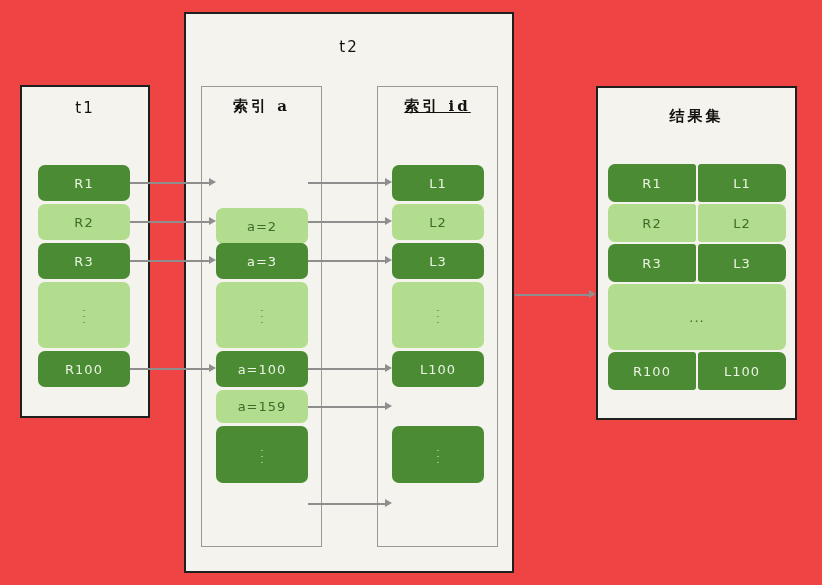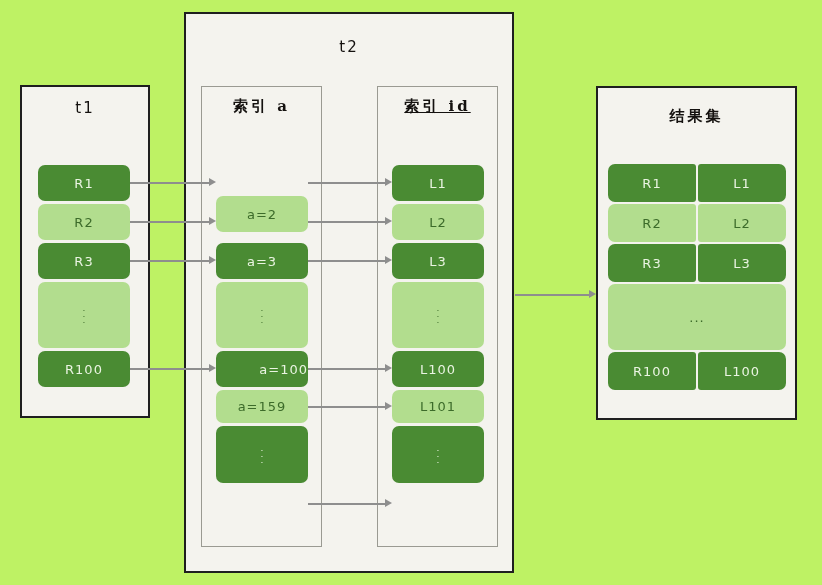--- a/index.html
+++ b/index.html
@@ -10,21 +10,21 @@
     width: 822px;
     height: 585px;
     background: #f4f3ee;
     font-family: "DejaVu Sans", sans-serif;
     overflow: hidden;
   }
   #canvas {
     position: relative;
     width: 822px;
     height: 585px;
-    background: #bef264;
+    background: #ef4444;
   }
 
   
   .frame {
     position: absolute;
     background: #f4f3ee;
     box-sizing: border-box;
   }
   .frame-outer {
     border: 2px solid #1f1f1f;
@@ -138,34 +138,34 @@
       </span>
   </div>
   <div class="cell dark" style="left:38px; top:351px; width:92px; height:36px;">
     <span>R100</span>
   </div>
 
   <div class="frame frame-inner" style="left:201px; top:86px; width:121px; height:461px;">
     <div class="frame-title cjk" style="top:10px;">索引 a</div>
   </div>
 
-  <div class="cell light" style="left:216px; top:196px; width:92px; height:36px;text-align:center;">
+  <div class="cell light" style="left:216px; top:208px; width:92px; height:36px;text-align:center;">
     <span>a=2</span>
   </div>
   <div class="cell dark" style="left:216px; top:243px; width:92px; height:36px;">
     <span>a=3</span>
   </div>
   <div class="cell light" style="left:216px; top:282px; width:92px; height:66px;">
     <span class="dots">
         <span>.</span>
         <span>.</span>
         <span>.</span>
       </span>
   </div>
-  <div class="cell dark" style="left:216px; top:351px; width:92px; height:36px;justify-content:flex-end;">
+  <div class="cell dark" style="left:216px; top:351px; width:92px; height:36px;">
     <span>a=100</span>
   </div>
   <div class="cell light" style="left:216px; top:390px; width:92px; height:33px;">
     <span>a=159</span>
   </div>
   <div class="cell dark" style="left:216px; top:426px; width:92px; height:57px;">
     <span class="dots">
         <span>.</span>
         <span>.</span>
         <span>.</span>
@@ -188,23 +188,20 @@
   <div class="cell light" style="left:392px; top:282px; width:92px; height:66px;">
     <span class="dots">
         <span>.</span>
         <span>.</span>
         <span>.</span>
       </span>
   </div>
   <div class="cell dark" style="left:392px; top:351px; width:92px; height:36px;">
     <span>L100</span>
   </div>
-  <div class="cell light" style="left:392px; top:390px; width:92px; height:33px;">
-    <span>L101</span>
-  </div>
   <div class="cell dark" style="left:392px; top:426px; width:92px; height:57px;">
     <span class="dots">
         <span>.</span>
         <span>.</span>
         <span>.</span>
       </span>
   </div>
 
   <div class="frame frame-outer" style="left:596px; top:86px; width:201px; height:334px;">
     <div class="frame-title cjk" style="top:19px;">结果集</div>

